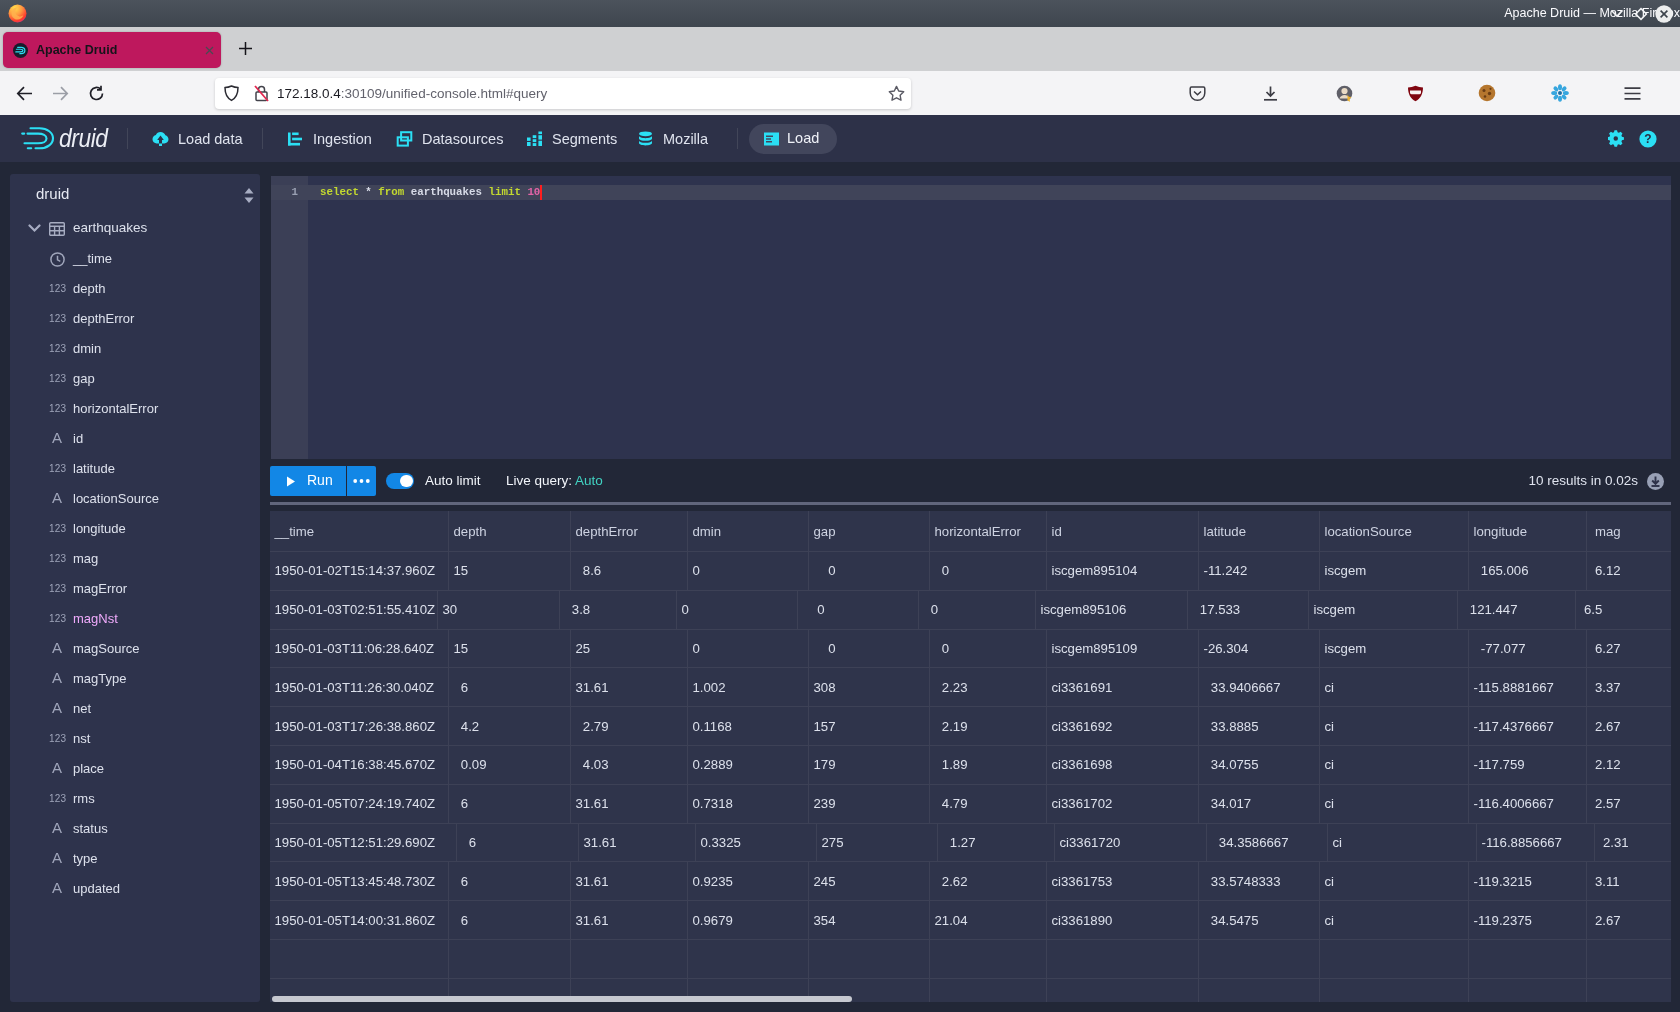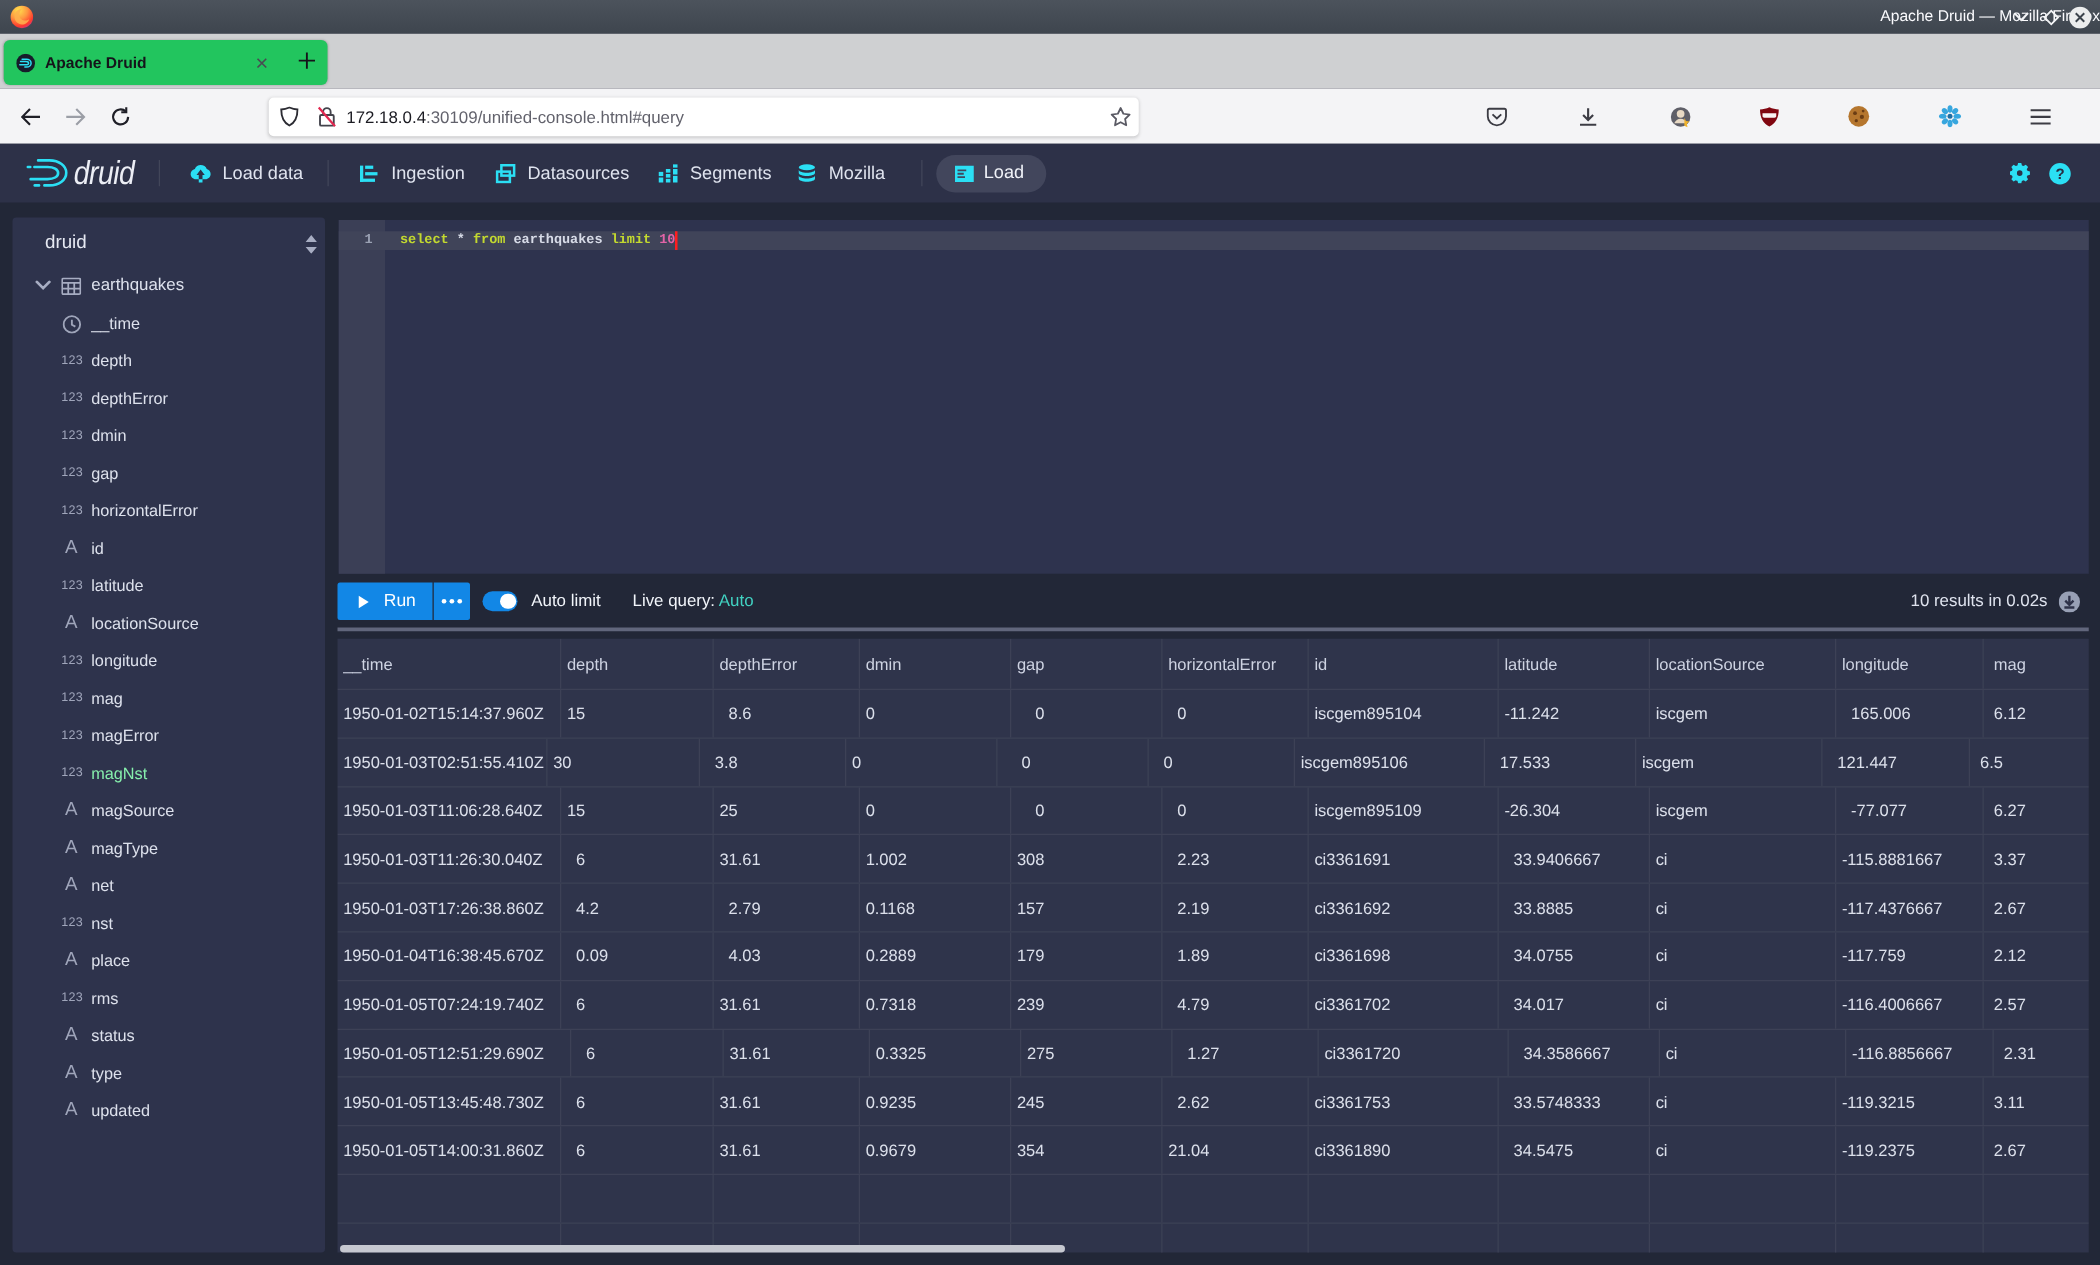--- a/index.html
+++ b/index.html
@@ -3,21 +3,21 @@
 <meta charset="utf-8">
 <style>
 * { margin:0; padding:0; box-sizing:border-box; }
 html,body { width:1680px; height:1012px; overflow:hidden; background:#222737; font-family:"Liberation Sans",sans-serif; }
 
 #titlebar { position:absolute; left:0; top:0; width:1680px; height:27px;
   background:linear-gradient(#4c535c,#3e454e); }
 #titlebar .title { position:absolute; left:0; right:0; top:0; height:27px; line-height:27px;
   text-align:right; color:#fbfbfe; font-size:12.5px; }
 #tabbar { position:absolute; left:0; top:27px; width:1680px; height:44px; background:#cfd0d2; }
-#tab { position:absolute; left:3px; top:5px; width:259px; height:36px; background:#22c55e;
+#tab { position:absolute; left:3px; top:5px; width:218px; height:36px; background:#be185d;
   border-radius:5px; box-shadow:0 0 2px rgba(0,0,0,.25); }
 #tab .tabtitle { position:absolute; left:33px; top:0; height:36px; line-height:36px;
   color:#15141a; font-size:12.5px; font-weight:700; }
 #urlrow { position:absolute; left:0; top:71px; width:1680px; height:44px; background:#f4f4f6; }
 #urlfield { position:absolute; left:215px; top:6.5px; width:696px; height:31px; background:#ffffff;
   border-radius:4px; box-shadow:0 1px 3px rgba(0,0,0,.18); }
 #urltext { position:absolute; left:62px; top:0; height:31px; line-height:31px; font-size:13.5px; color:#1b1b22; white-space:nowrap; }
 #urltext .dim { color:#62626c; }
 
 #appheader { position:absolute; left:0; top:115px; width:1680px; height:47px; background:#2d3148; }
@@ -311,21 +311,21 @@
 <div style="position:absolute;left:0;top:371px;width:250px;height:29px">
       <span style="position:absolute;left:39px;top:8px;color:#9fa5ba;font-size:10px;letter-spacing:0.2px">123</span>
 <span style="position:absolute;left:63px;top:6px;color:#dde1ec;font-size:13px">mag</span>
     </div>
 <div style="position:absolute;left:0;top:401px;width:250px;height:29px">
       <span style="position:absolute;left:39px;top:8px;color:#9fa5ba;font-size:10px;letter-spacing:0.2px">123</span>
 <span style="position:absolute;left:63px;top:6px;color:#dde1ec;font-size:13px">magError</span>
     </div>
 <div style="position:absolute;left:0;top:431px;width:250px;height:29px">
       <span style="position:absolute;left:39px;top:8px;color:#9fa5ba;font-size:10px;letter-spacing:0.2px">123</span>
-<span style="position:absolute;left:63px;top:6px;color:#86efac;font-size:13px">magNst</span>
+<span style="position:absolute;left:63px;top:6px;color:#f0abfc;font-size:13px">magNst</span>
     </div>
 <div style="position:absolute;left:0;top:461px;width:250px;height:29px">
       <span style="position:absolute;left:42px;top:3.5px;color:#9fa5ba;font-size:15px">A</span>
 <span style="position:absolute;left:63px;top:6px;color:#dde1ec;font-size:13px">magSource</span>
     </div>
 <div style="position:absolute;left:0;top:491px;width:250px;height:29px">
       <span style="position:absolute;left:42px;top:3.5px;color:#9fa5ba;font-size:15px">A</span>
 <span style="position:absolute;left:63px;top:6px;color:#dde1ec;font-size:13px">magType</span>
     </div>
 <div style="position:absolute;left:0;top:521px;width:250px;height:29px">

